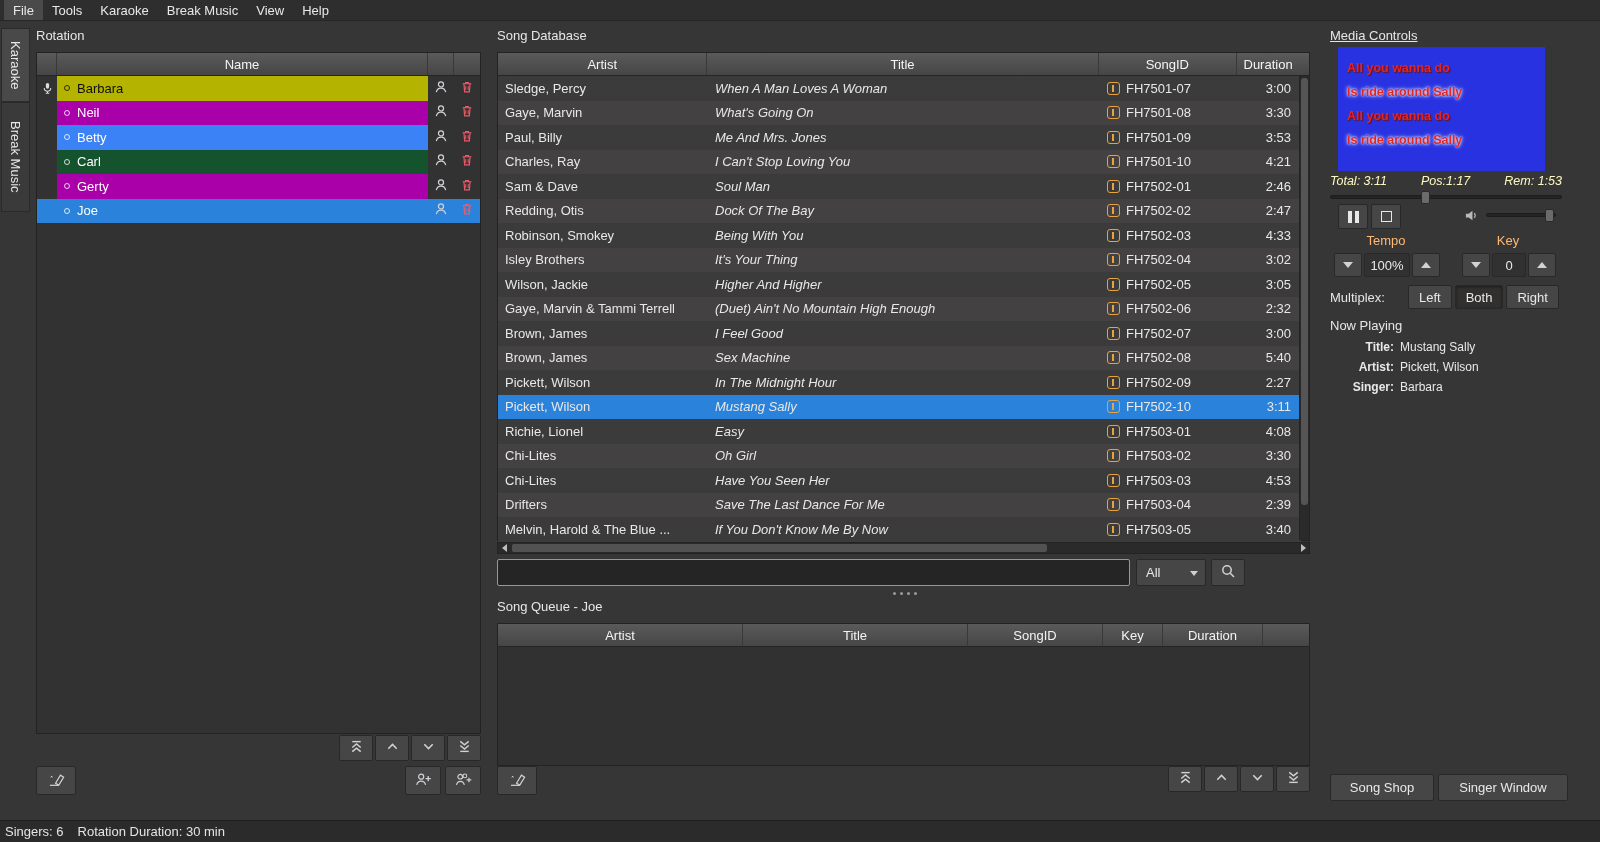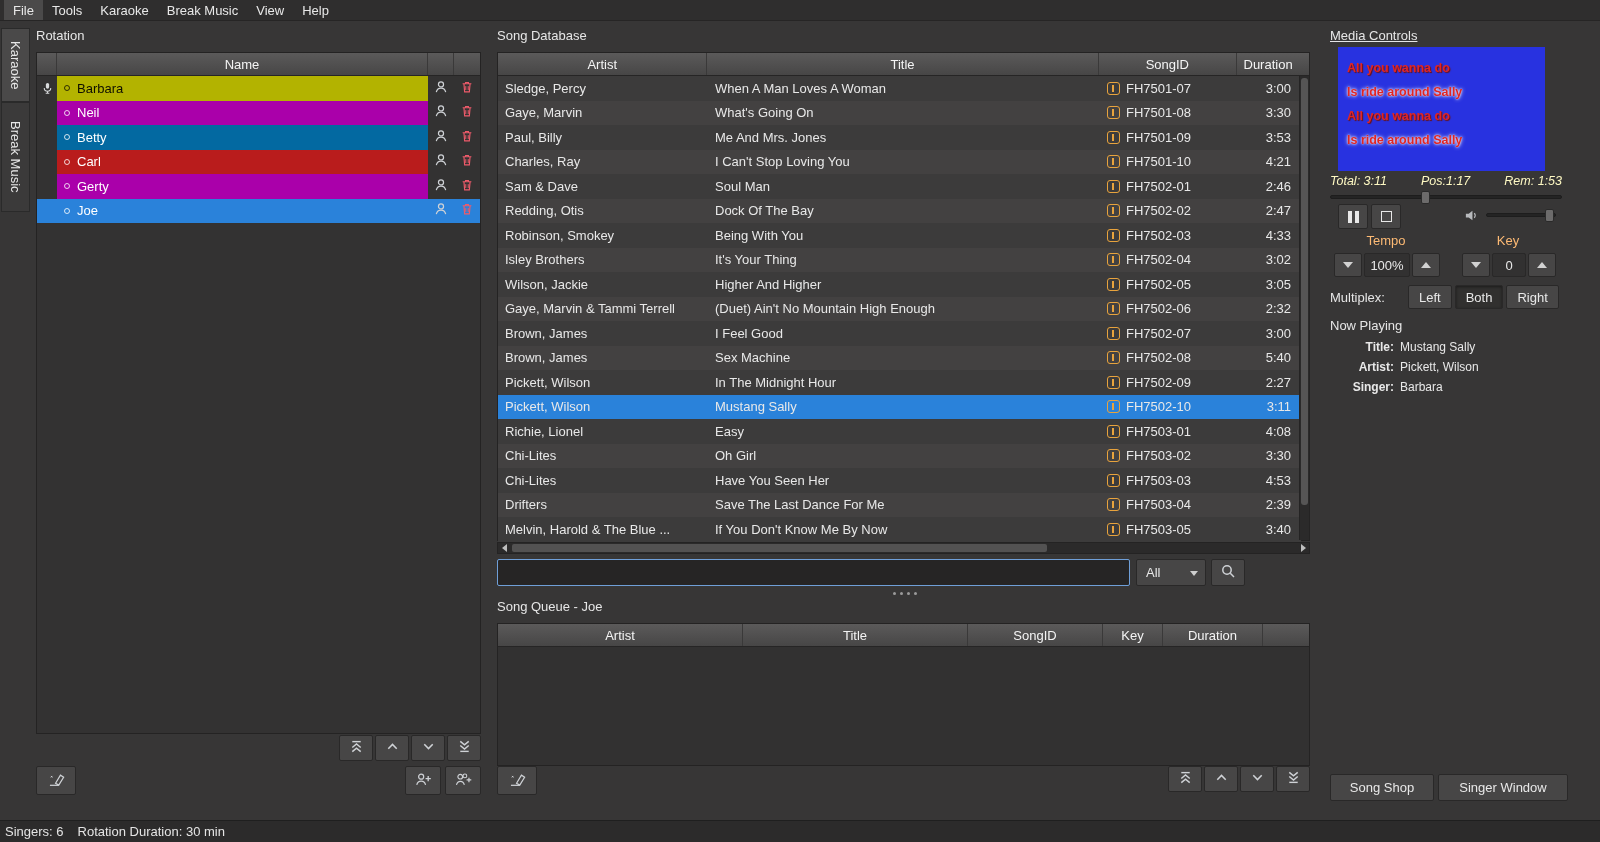--- a/index.html
+++ b/index.html
@@ -54,21 +54,21 @@
   .addgroup .btn { width:36px; height:29px; }
   
   .db-title { left:497px; top:28px; }
   .db-table { left:497px; top:52px; width:813px; height:489px; }
   .db-table .thead { padding-right:10px; }
   .dbrow { display:flex; height:24.5px; align-items:center; background:#3c3b3b; width:803px;justify-content:center; }
   .dbrow.alt { background:#434141; }
   .dbrow.sel { background:#2a82da; }
   .c { overflow:hidden; white-space:nowrap; text-overflow:ellipsis; }
   .c.artist { width:210px; padding-left:7px; }
-  .c.title  { width:392px; padding-left:7px; }
+  .c.title  { width:392px; padding-left:7px;font-style:italic; }
   .c.songid { width:139px; padding-left:7px; display:flex; align-items:center; gap:6px; }
   .c.dur    { width:62px; text-align:right; padding-right:10px; }
   .cdg { width:13px; height:13px; flex:0 0 auto; border:1.6px solid #e8a33d;
     border-radius:3px; position:relative; }
   .cdg::after { content:''; position:absolute; left:4px; top:2px; width:2px; bottom:2px;
     background:#e8a33d; }
   .vscroll { position:absolute; right:0; top:23px; bottom:0; width:10px;
     background:#2b2a2a; border-left:1px solid #242323; }
   .vscroll .handle { position:absolute; left:1px; right:1px; top:2px; height:92%;
     background:#565555; border-radius:3px; }
@@ -203,37 +203,37 @@
         </div>
         <div class="rcell icon">
           <span><svg viewBox="0 0 16 16" width="14" height="14">
               <path d="M3 4.3h10M6.4 4.3V2.9h3.2v1.4M4.5 4.3l.8 9.2h5.4l.8-9.2" fill="none" stroke="#ef5b6b" stroke-width="1.3"></path>
               <path d="M6.6 7v4.4M9.4 7v4.4" stroke="#ef5b6b" stroke-width="1.1"></path>
             </svg></span>
         </div>
       </div>
       <div class="rrow">
         <div class="rcell mic"></div>
-        <div class="rcell name" style="background:#0369a1;color:#ffffff"><span class="dot"></span>Betty</div>
+        <div class="rcell name" style="background:#3b82f6;color:#ffffff"><span class="dot"></span>Betty</div>
         <div class="rcell icon">
           <span><svg viewBox="0 0 16 16" width="14" height="14">
               <circle cx="8" cy="5" r="2.9" fill="none" stroke="#cfd2d6" stroke-width="1.4"></circle>
               <path d="M2.6 13.8c.8-2.9 3-4.4 5.4-4.4s4.6 1.5 5.4 4.4" fill="none" stroke="#cfd2d6" stroke-width="1.4"></path>
             </svg></span>
         </div>
         <div class="rcell icon">
           <span><svg viewBox="0 0 16 16" width="14" height="14">
               <path d="M3 4.3h10M6.4 4.3V2.9h3.2v1.4M4.5 4.3l.8 9.2h5.4l.8-9.2" fill="none" stroke="#ef5b6b" stroke-width="1.3"></path>
               <path d="M6.6 7v4.4M9.4 7v4.4" stroke="#ef5b6b" stroke-width="1.1"></path>
             </svg></span>
         </div>
       </div>
       <div class="rrow">
         <div class="rcell mic"></div>
-        <div class="rcell name" style="background:#b91c1c;color:#ffffff"><span class="dot"></span>Carl</div>
+        <div class="rcell name" style="background:#14532d;color:#ffffff"><span class="dot"></span>Carl</div>
         <div class="rcell icon">
           <span><svg viewBox="0 0 16 16" width="14" height="14">
               <circle cx="8" cy="5" r="2.9" fill="none" stroke="#cfd2d6" stroke-width="1.4"></circle>
               <path d="M2.6 13.8c.8-2.9 3-4.4 5.4-4.4s4.6 1.5 5.4 4.4" fill="none" stroke="#cfd2d6" stroke-width="1.4"></path>
             </svg></span>
         </div>
         <div class="rcell icon">
           <span><svg viewBox="0 0 16 16" width="14" height="14">
               <path d="M3 4.3h10M6.4 4.3V2.9h3.2v1.4M4.5 4.3l.8 9.2h5.4l.8-9.2" fill="none" stroke="#ef5b6b" stroke-width="1.3"></path>
               <path d="M6.6 7v4.4M9.4 7v4.4" stroke="#ef5b6b" stroke-width="1.1"></path>

